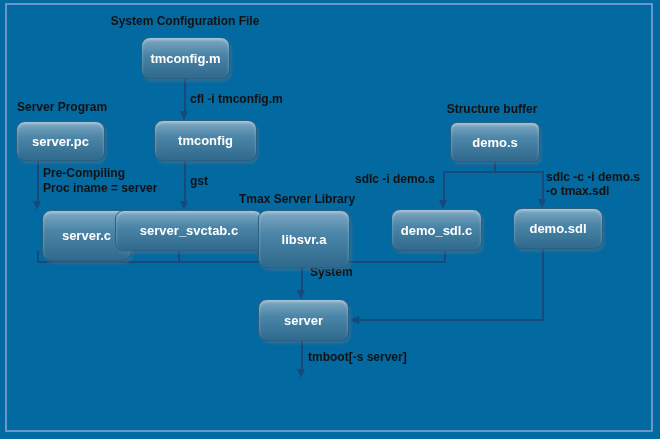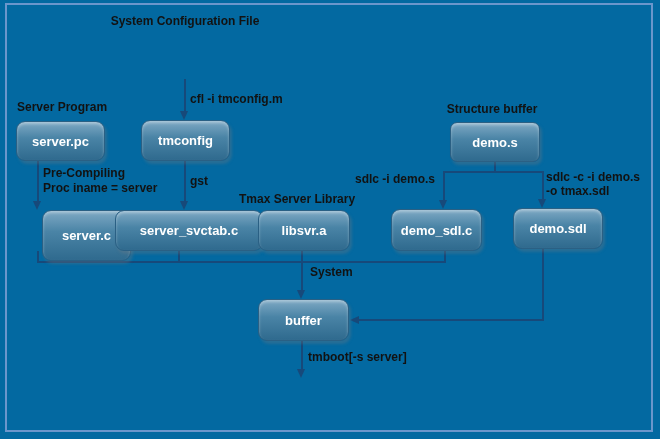--- a/index.html
+++ b/index.html
@@ -89,23 +89,24 @@
   <div class="elabel" style="left:310px;top:265px;">System</div>
 
   <div class="vl" style="left:542px;top:248px;height:73px;"></div>
   <div class="hl" style="left:358px;top:319px;width:186px;"></div>
   <div class="ah-l" style="left:350px;top:316px;"></div>
 
   <div class="vl" style="left:301px;top:341px;height:30px;"></div>
   <div class="ah-d" style="left:297px;top:369px;"></div>
   <div class="elabel" style="left:308px;top:350px;">tmboot[-s server]</div>
 
+  <div class="node" style="left:141px;top:37px;width:89px;height:42px;">tmconfig.m</div>
   <div class="node" style="left:16px;top:121px;width:89px;height:40px;">server.pc</div>
-  <div class="node" style="left:141px;top:120px;width:89px;height:41px;">tmconfig</div>
+  <div class="node" style="left:154px;top:120px;width:103px;height:41px;">tmconfig</div>
   <div class="node" style="left:450px;top:122px;width:90px;height:40px;border-radius:7px;">demo.s</div>
   <div class="node" style="left:16px;top:210px;width:89px;height:51px;margin-left:26px;">server.c</div>
   <div class="node" style="left:115px;top:210px;width:148px;height:41px;">server_svctab.c</div>
-  <div class="node" style="left:258px;top:210px;width:92px;height:41px;">libsvr.a</div>
+  <div class="node" style="left:258px;top:210px;width:92px;height:58px;">libsvr.a</div>
   <div class="node" style="left:391px;top:209px;width:91px;height:42px;">demo_sdl.c</div>
   <div class="node" style="left:513px;top:208px;width:90px;height:41px;">demo.sdl</div>
-  <div class="node" style="left:258px;top:299px;width:91px;height:42px;">buffer</div>
+  <div class="node" style="left:258px;top:299px;width:91px;height:42px;">server</div>
 
 </div>
 
 </body></html>

